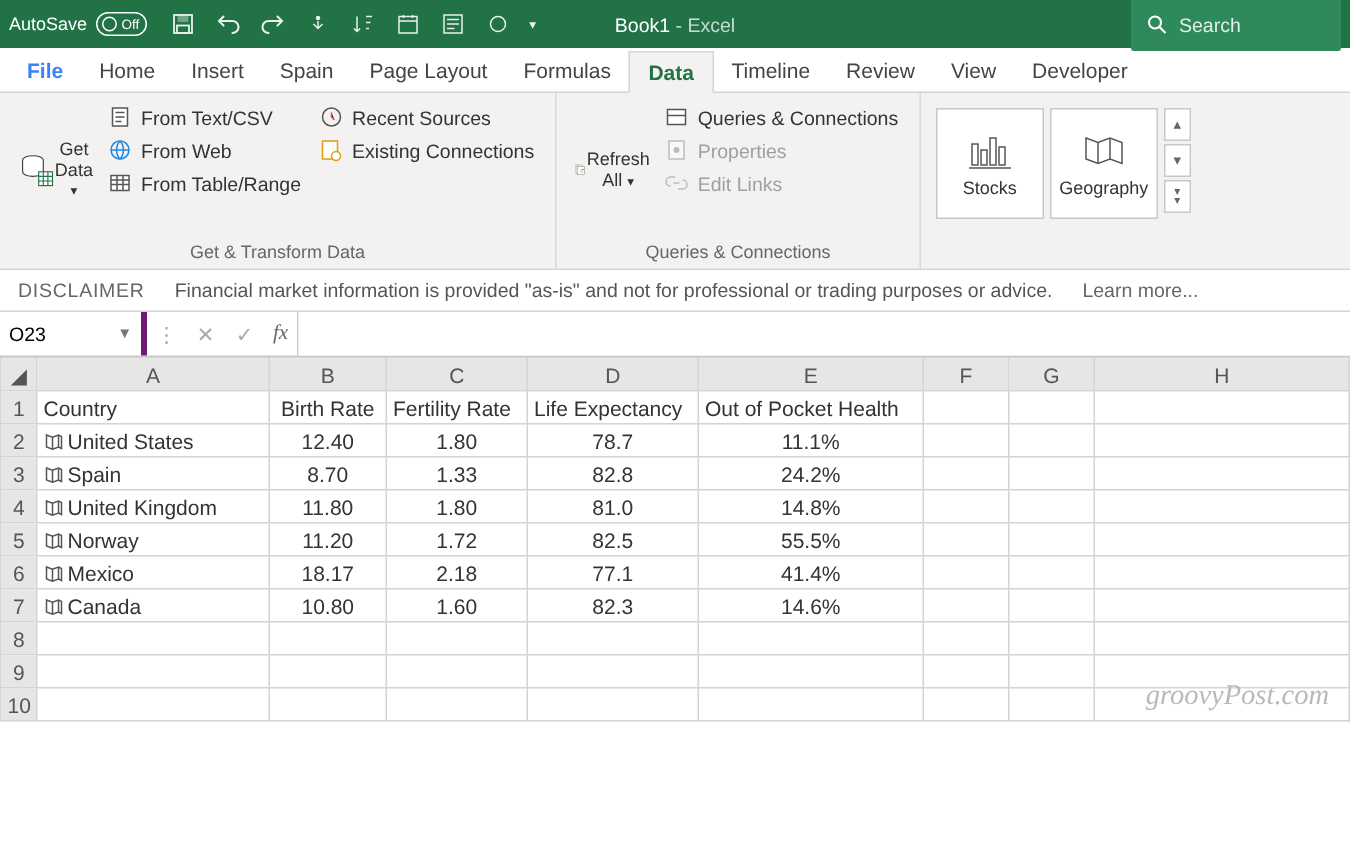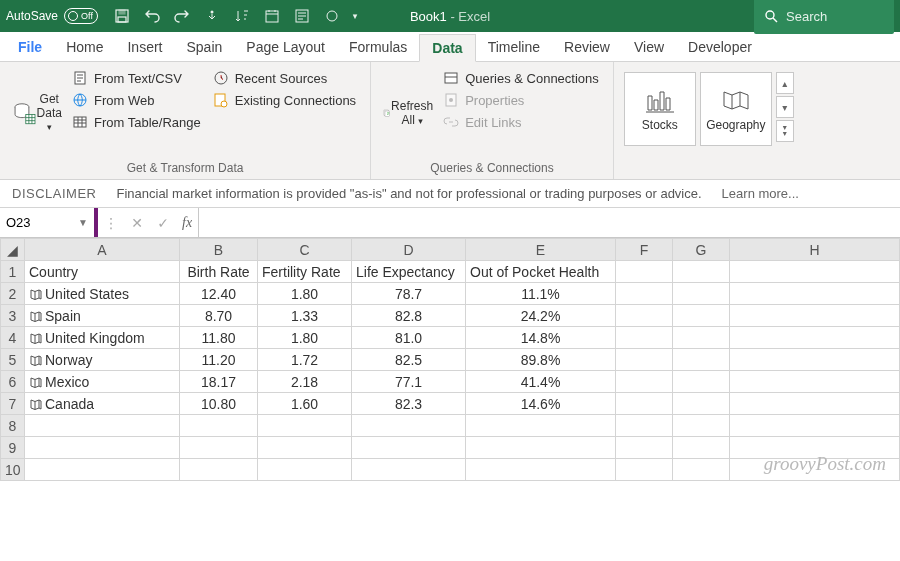--- a/index.html
+++ b/index.html
@@ -402,21 +402,21 @@
           <td class="rowhdr">5</td>
           <td>
             <span class="country"><span><svg width="14" height="14" viewBox="0 0 14 14" style="display:inline;vertical-align:-2px">
                   <path d="M2 3l4 1.5 4-1.5 2 1v8l-2-1-4 1.5L2 11z" fill="none" stroke="#555"></path>
                   <path d="M6 4.5v8M10 3v8" stroke="#555"></path>
                 </svg></span>Norway</span>
           </td>
           <td class="num">11.20</td>
           <td class="num">1.72</td>
           <td class="num">82.5</td>
-          <td class="num">89.8%</td>
+          <td class="num">55.5%</td>
           <td></td>
           <td></td>
           <td></td>
         </tr>
         <tr>
           <td class="rowhdr">6</td>
           <td>
             <span class="country"><span><svg width="14" height="14" viewBox="0 0 14 14" style="display:inline;vertical-align:-2px">
                   <path d="M2 3l4 1.5 4-1.5 2 1v8l-2-1-4 1.5L2 11z" fill="none" stroke="#555"></path>
                   <path d="M6 4.5v8M10 3v8" stroke="#555"></path>

